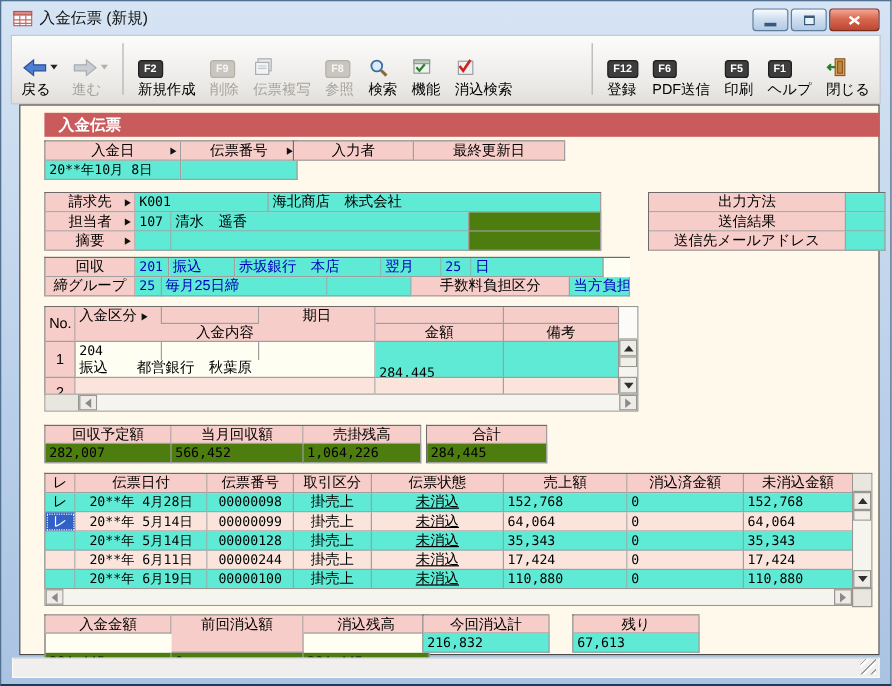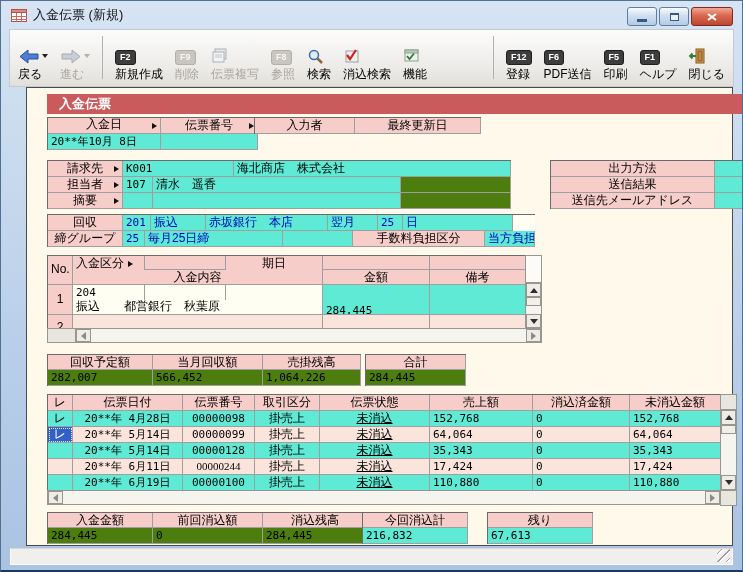--- a/index.html
+++ b/index.html
@@ -25,21 +25,21 @@
   .tlbl{font-size:12px;line-height:13px;white-space:nowrap;}
   .dis .tlbl{color:#a7a39c;}
   .fkey{display:inline-block;background:#3d3d3d;color:#fff;font-weight:bold;font-size:9px;line-height:11px;padding:1px 4px;border-radius:3px;border:1px solid #1e1e1e;}
   .dis .fkey{background:#c9c5bf;border-color:#b3afa9;color:#f6f5f3;}
   .tsep{width:1px;align-self:stretch;background:#b1b1b1;margin:4px 6px;}
   .irow{display:flex;align-items:center;gap:2px;height:18px;}
   .caret{width:0;height:0;border-left:3px solid transparent;border-right:3px solid transparent;border-top:4px solid #222;}
   .caret.g{border-top-color:#b4b0aa;}
   .spacer{flex:1;}
   
-  .client{position:absolute;left:25px;right:9px;top:86px;height:459px;background:#fef9ea;border:1px solid #4a4a4a;}
+  .client{position:absolute;left:15px;right:9px;top:86px;height:459px;background:#fef9ea;border:1px solid #4a4a4a;}
   .abs{position:absolute;}
   .banner{position:absolute;left:20px;top:6px;width:696px;height:20px;background:#c95b5c;color:#fff;
     font-weight:bold;font-size:13px;line-height:20px;padding-left:12px;}
   .tbl{position:absolute;border-top:1px solid #6b6b6b;border-left:1px solid #6b6b6b;background:#fffef3;}
   .trow{display:flex;}
   .c{border-right:1px solid #9f9f9f;border-bottom:1px solid #9f9f9f;height:16px;font-size:12px;line-height:14px;
      padding:0 3px;white-space:nowrap;overflow:hidden;position:relative;}
   .hd{background:#f6cdc8;text-align:center;}
   .fld{background:#5eead4;}
   .gray{background:#4d7c0f;}
@@ -150,35 +150,35 @@
         <svg width="17" height="17" viewBox="0 0 17 17">
             <circle cx="7" cy="7" r="4.5" fill="#dcebf7" stroke="#3a6ea5" stroke-width="1.5"></circle>
             <line x1="10.5" y1="10.5" x2="15" y2="15" stroke="#8a6a3a" stroke-width="2.5"></line>
           </svg>
       </span>
       <span class="tlbl">検索</span>
     </div>
     <div class="tbtn">
       <span class="irow">
         <svg width="18" height="16" viewBox="0 0 18 16">
-            <rect x="3" y="3" width="12" height="11" fill="#efefed" stroke="#9aa0a6"></rect>
-            <path d="M4 7 L7 11 L13 2" fill="none" stroke="#cc2222" stroke-width="2.2"></path>
-          </svg>
-      </span>
-      <span class="tlbl">消込検索</span>
-    </div>
-    <div class="tbtn">
-      <span class="irow">
-        <svg width="18" height="16" viewBox="0 0 18 16">
             <rect x="2" y="2" width="13" height="11" fill="#eef1ee" stroke="#8fa08f"></rect>
             <rect x="2" y="2" width="13" height="3" fill="#b9ccb9" stroke="#8fa08f"></rect>
             <path d="M4 8 L6.5 11 L11 5.5" fill="none" stroke="#2e7d32" stroke-width="1.8"></path>
           </svg>
       </span>
       <span class="tlbl">機能</span>
+    </div>
+    <div class="tbtn">
+      <span class="irow">
+        <svg width="18" height="16" viewBox="0 0 18 16">
+            <rect x="3" y="3" width="12" height="11" fill="#efefed" stroke="#9aa0a6"></rect>
+            <path d="M4 7 L7 11 L13 2" fill="none" stroke="#cc2222" stroke-width="2.2"></path>
+          </svg>
+      </span>
+      <span class="tlbl">消込検索</span>
     </div>
     <div class="spacer"></div>
     <div class="tsep"></div>
     <div class="tbtn">
       <span class="fkey">F12</span>
       <span class="tlbl">登録</span>
     </div>
     <div class="tbtn">
       <span class="fkey">F6</span>
       <span class="tlbl">PDF送信</span>
@@ -204,21 +204,21 @@
   </div>
 
   <div class="client">
 
     <div class="banner">
       <span>入金伝票</span>
     </div>
 
     <div class="tbl" style="left:20px;top:29px;">
       <div class="trow">
-        <div class="c hd" style="width:113px;font-family:Liberation Mono, monospace;"><span>入金日</span><span class="mk"></span></div>
+        <div class="c hd" style="width:113px;"><span>入金日</span><span class="mk"></span></div>
         <div class="c hd" style="width:97px;"><span>伝票番号</span><span class="mk"></span></div>
       </div>
       <div class="trow">
         <div class="c fld mono" style="width:113px;">20**年10月 8日</div>
         <div class="c fld mono" style="width:97px;"></div>
       </div>
     </div>
 
     <div class="tbl" style="left:227px;top:29px;">
       <div class="trow">
@@ -402,21 +402,21 @@
         <div class="c fld mono ctr" style="width:72px;">00000128</div>
         <div class="c fld ctr" style="width:65px;">掛売上</div>
         <div class="c fld ctr u" style="width:110px;">未消込</div>
         <div class="c fld mono r" style="width:103px;">35,343</div>
         <div class="c fld mono r" style="width:97px;">0</div>
         <div class="c fld mono r" style="width:91px;">35,343</div>
       </div>
       <div class="trow">
         <div class="c altp ctr" style="width:25px;"></div>
         <div class="c altp mono ctr" style="width:110px;">20**年 6月11日</div>
-        <div class="c altp mono ctr" style="width:72px;font-family:Liberation Serif, serif;">00000244</div>
+        <div class="c altp mono ctr" style="width:72px;">00000244</div>
         <div class="c altp ctr" style="width:65px;">掛売上</div>
         <div class="c altp ctr u" style="width:110px;">未消込</div>
         <div class="c altp mono r" style="width:103px;">17,424</div>
         <div class="c altp mono r" style="width:97px;">0</div>
         <div class="c altp mono r" style="width:91px;">17,424</div>
       </div>
       <div class="trow">
         <div class="c fld ctr" style="width:25px;"></div>
         <div class="c fld mono ctr" style="width:110px;">20**年 6月19日</div>
         <div class="c fld mono ctr" style="width:72px;">00000100</div>
@@ -447,21 +447,21 @@
       <div class="track" style="flex:1;"></div>
       <div class="sbtn" style="width:15px;">
           <span class="ar rt"></span>
         </div>
     </div>
     <div class="abs thumb" style="left:693px;top:402px;width:17px;height:16px;background:#e9e6e0;"></div>
 
     <div class="tbl" style="left:20px;top:424px;">
       <div class="trow">
         <div class="c hd" style="width:105px;height:15px;">入金金額</div>
-        <div class="c hd" style="width:110px;height:15px;">前回消込額</div>
+        <div class="c hd" style="width:110px;height:31px;">前回消込額</div>
         <div class="c hd" style="width:105px;height:15px;">消込残高</div>
       </div>
       <div class="trow">
         <div class="c gray mono r" style="width:105px;">284,445</div>
         <div class="c gray mono r" style="width:110px;">0</div>
         <div class="c gray mono r" style="width:105px;">284,445</div>
       </div>
     </div>
     <div class="tbl" style="left:335px;top:424px;">
       <div class="trow">

